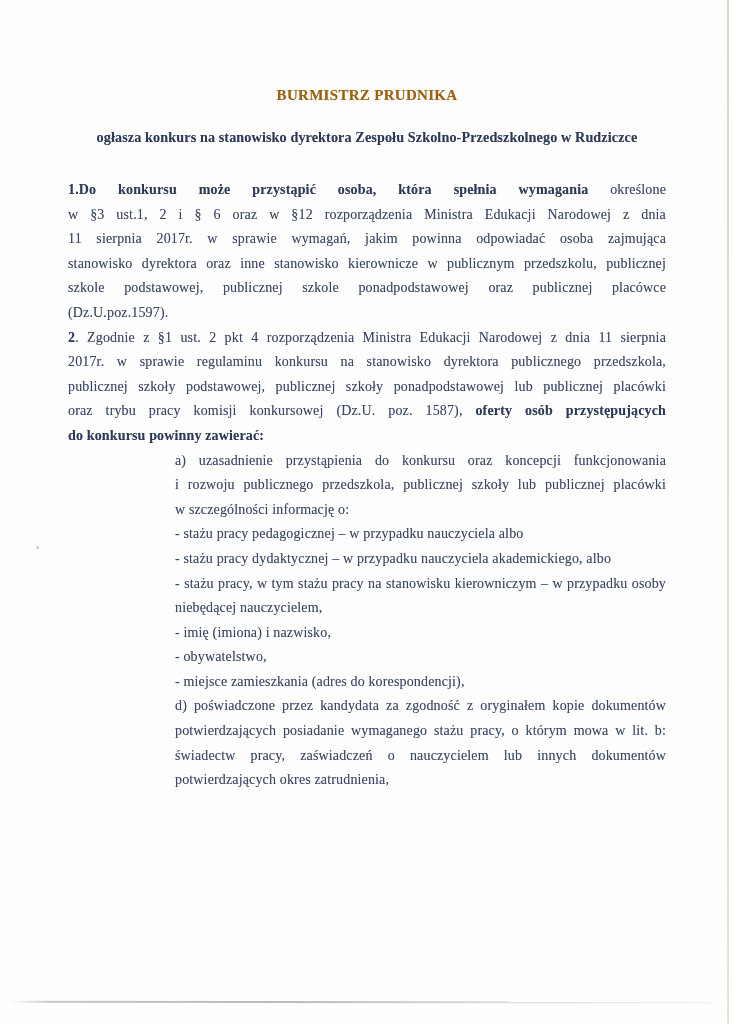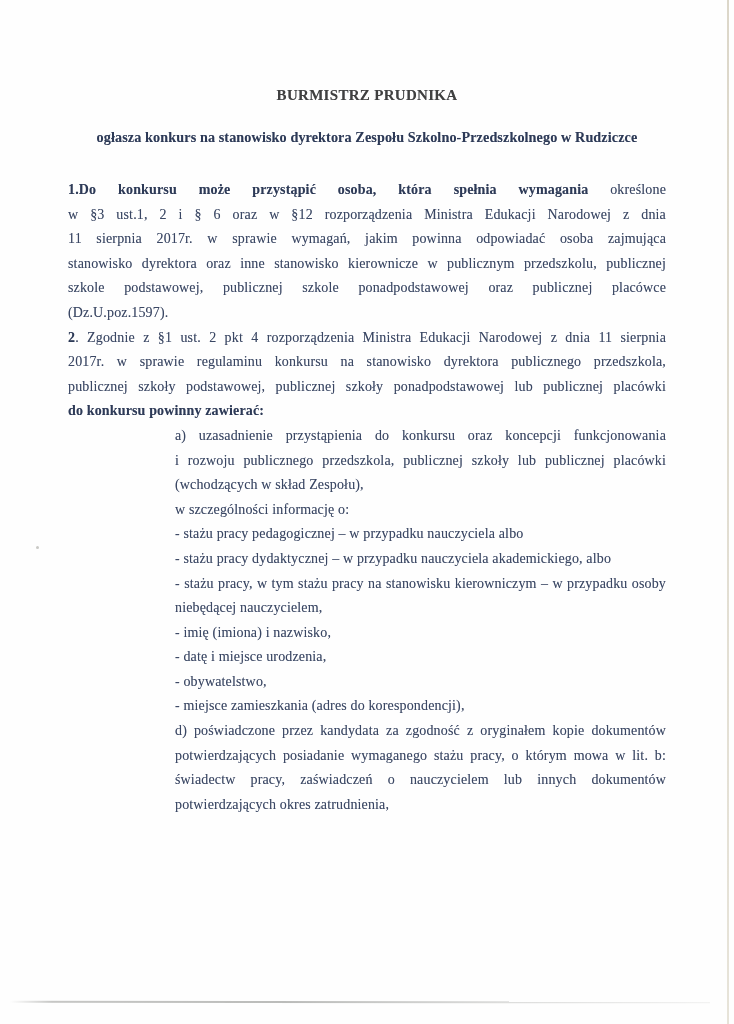--- a/index.html
+++ b/index.html
@@ -8,21 +8,21 @@
     background: #fefefe;
     position: relative;
     overflow: hidden;
     font-family: "Liberation Serif", "DejaVu Serif", serif;
     color: #3a4764;
     text-shadow: 0 0 0.5px rgba(45,58,87,0.35);
   }
   .doc-title {
     position: absolute; top: 87px; left: 0; width: 734px;
     text-align: center; font-size: 15px; font-weight: 700;
-    letter-spacing: 0.3px; color: #404040;
+    letter-spacing: 0.3px; color: #a16207;
   }
   .doc-subtitle {
     position: absolute; top: 129px; left: 0; width: 734px;
     text-align: center; font-size: 14.2px; font-weight: 700;
     letter-spacing: 0.1px; color: #2d3a57;
   }
   .body-text {
     position: absolute; top: 178px; left: 68px; width: 598px;
     font-size: 14px; letter-spacing: 0.15px;
   }
@@ -58,32 +58,31 @@
   <div class="ln j"><span class="bld">1.Do konkursu może przystąpić osoba, która spełnia wymagania </span><span>określone</span></div>
   <div class="ln j">w §3 ust.1, 2 i § 6 oraz w §12 rozporządzenia Ministra Edukacji Narodowej z dnia</div>
   <div class="ln j">11 sierpnia 2017r. w sprawie wymagań, jakim powinna odpowiadać osoba zajmująca</div>
   <div class="ln j">stanowisko dyrektora oraz inne stanowisko kierownicze w publicznym przedszkolu, publicznej</div>
   <div class="ln j">szkole podstawowej, publicznej szkole ponadpodstawowej oraz publicznej placówce</div>
   <div class="ln">(Dz.U.poz.1597).</div>
 
   <div class="ln j"><span class="bld">2</span><span>. Zgodnie z §1 ust. 2 pkt 4 rozporządzenia Ministra Edukacji Narodowej z dnia 11 sierpnia</span></div>
   <div class="ln j">2017r. w sprawie regulaminu konkursu na stanowisko dyrektora publicznego przedszkola,</div>
   <div class="ln j">publicznej szkoły podstawowej, publicznej szkoły ponadpodstawowej lub publicznej placówki</div>
+  <div class="ln j"><span>oraz trybu pracy komisji konkursowej (Dz.U. poz. 1587), </span><span class="bld">oferty osób przystępujących</span></div>
   <div class="ln bld">do konkursu powinny zawierać:</div>
 
   <div class="ln ind j">a) uzasadnienie przystąpienia do konkursu oraz koncepcji funkcjonowania</div>
   <div class="ln ind j">i rozwoju publicznego przedszkola, publicznej szkoły lub publicznej placówki</div>
-  <div class="ln ind">(wchodzących w skład Zespołu),</div>
   <div class="ln ind">w szczególności informację o:</div>
   <div class="ln ind">- stażu pracy pedagogicznej – w przypadku nauczyciela albo</div>
   <div class="ln ind">- stażu pracy dydaktycznej – w przypadku nauczyciela akademickiego, albo</div>
   <div class="ln ind j">- stażu pracy, w tym stażu pracy na stanowisku kierowniczym – w przypadku osoby</div>
   <div class="ln ind">niebędącej nauczycielem,</div>
   <div class="ln ind">- imię (imiona) i nazwisko,</div>
-  <div class="ln ind">- datę i miejsce urodzenia,</div>
   <div class="ln ind">- obywatelstwo,</div>
   <div class="ln ind">- miejsce zamieszkania (adres do korespondencji),</div>
   <div class="ln ind j">d) poświadczone przez kandydata za zgodność z oryginałem kopie dokumentów</div>
   <div class="ln ind j">potwierdzających posiadanie wymaganego stażu pracy, o którym mowa w lit. b:</div>
   <div class="ln ind j">świadectw pracy, zaświadczeń o nauczycielem lub innych dokumentów</div>
   <div class="ln ind">potwierdzających okres zatrudnienia,</div>
 </div>
 
 <div class="speck"></div>
 <div class="scan-line"></div>

